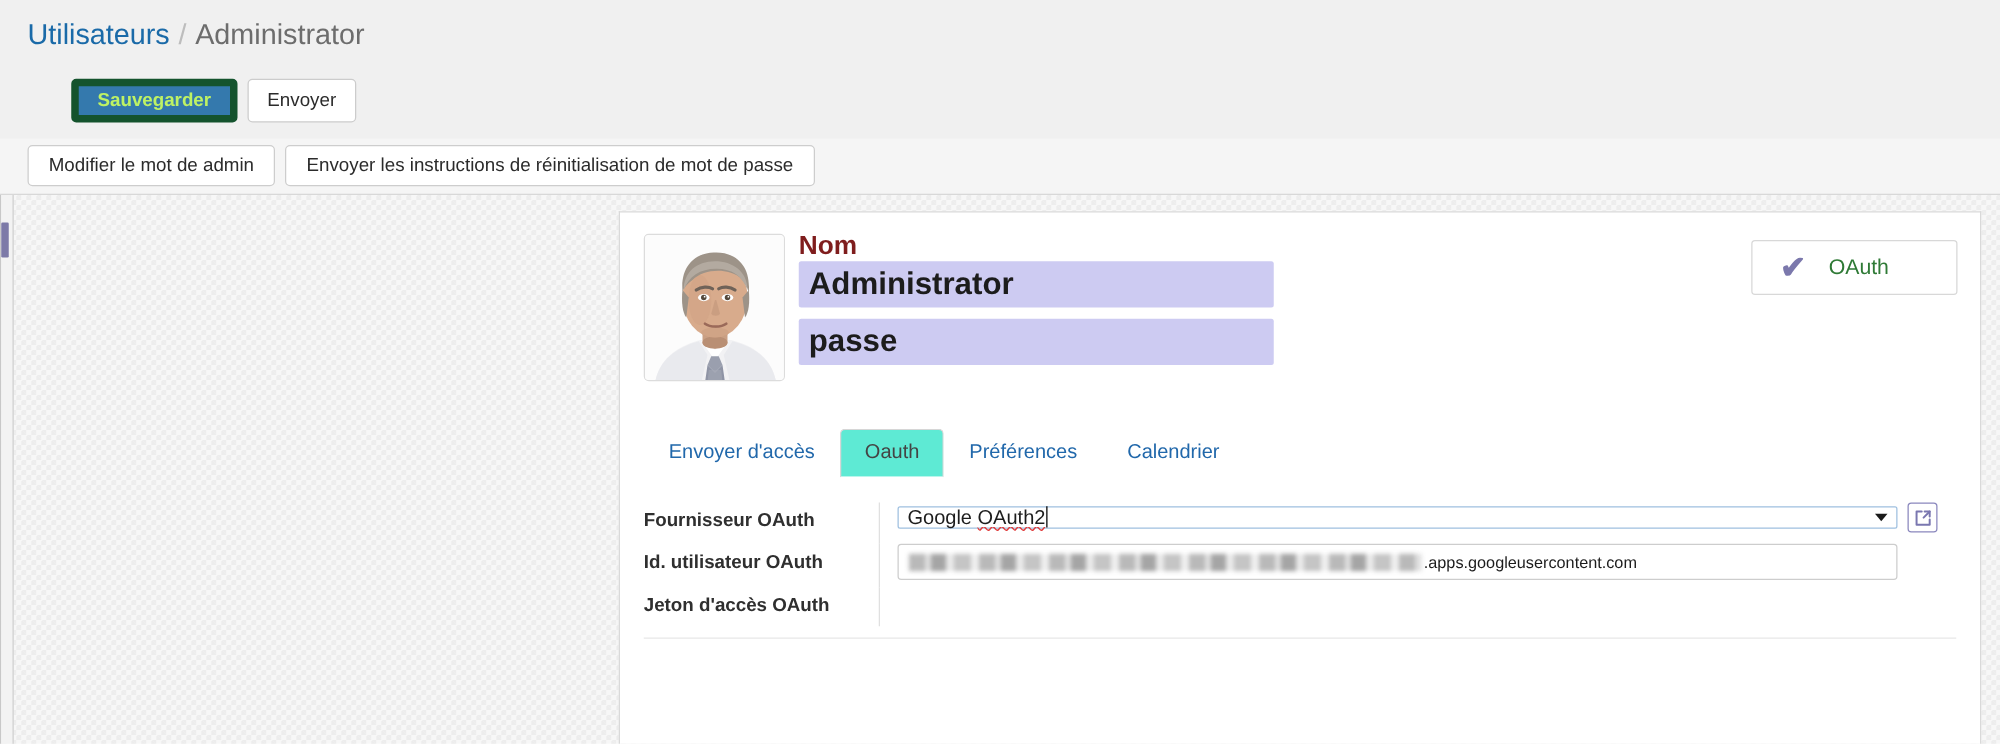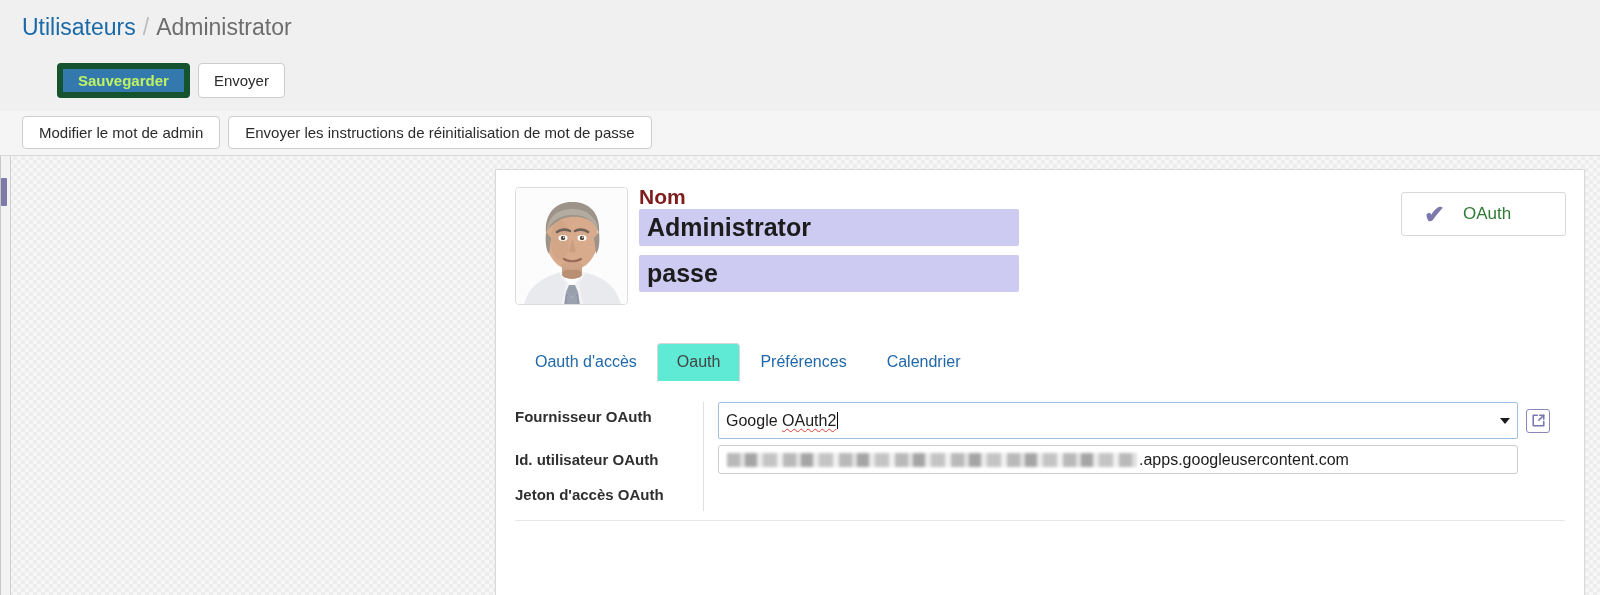--- a/index.html
+++ b/index.html
@@ -280,21 +280,21 @@
 
   .select-wrap {
     position: relative;
     display: flex;
     align-items: center;
     gap: 8px;
   }
   .select-box {
     position: relative;
     width: 800px;
-    height: 37px;
+    height: 18px;
     border: 1px solid #9fc0e0;
     border-radius: 2px;
     background: #ffffff;
     font-size: 16px;
     color: #1d1d1d;
     display: flex;
     align-items: center;
     padding: 0 7px;
     cursor: pointer;
   }
@@ -338,21 +338,21 @@
 
   .text-box {
     width: 800px;
     height: 29px;
     border: 1px solid #cdcdcd;
     border-radius: 3px;
     background: #ffffff;
     display: flex;
     align-items: center;
     padding: 0 8px;
-    font-size: 16px;
+    font-size: 13px;
     color: #1c1c1c;
     overflow: hidden;
     white-space: nowrap;
     cursor: text;
   }
   .redacted {
     display: inline-block;
     width: 410px;
     height: 14px;
     flex: 0 0 auto;
@@ -463,21 +463,21 @@
         <div class="field-input-lg">passe</div>
       </div>
 
       <div class="status-badge">
         <span class="check-glyph">✔</span>
         <span class="status-text">OAuth</span>
       </div>
     </div>
 
     <div class="tab-strip">
-      <div class="tab">Oauth d'accès</div>
+      <div class="tab">Envoyer d'accès</div>
       <div class="tab active">Oauth</div>
       <div class="tab">Préférences</div>
       <div class="tab">Calendrier</div>
     </div>
 
     <div class="form-grid">
 
       <div class="form-row">
         <div class="form-lbl">Fournisseur OAuth</div>
         <div class="form-cell">

